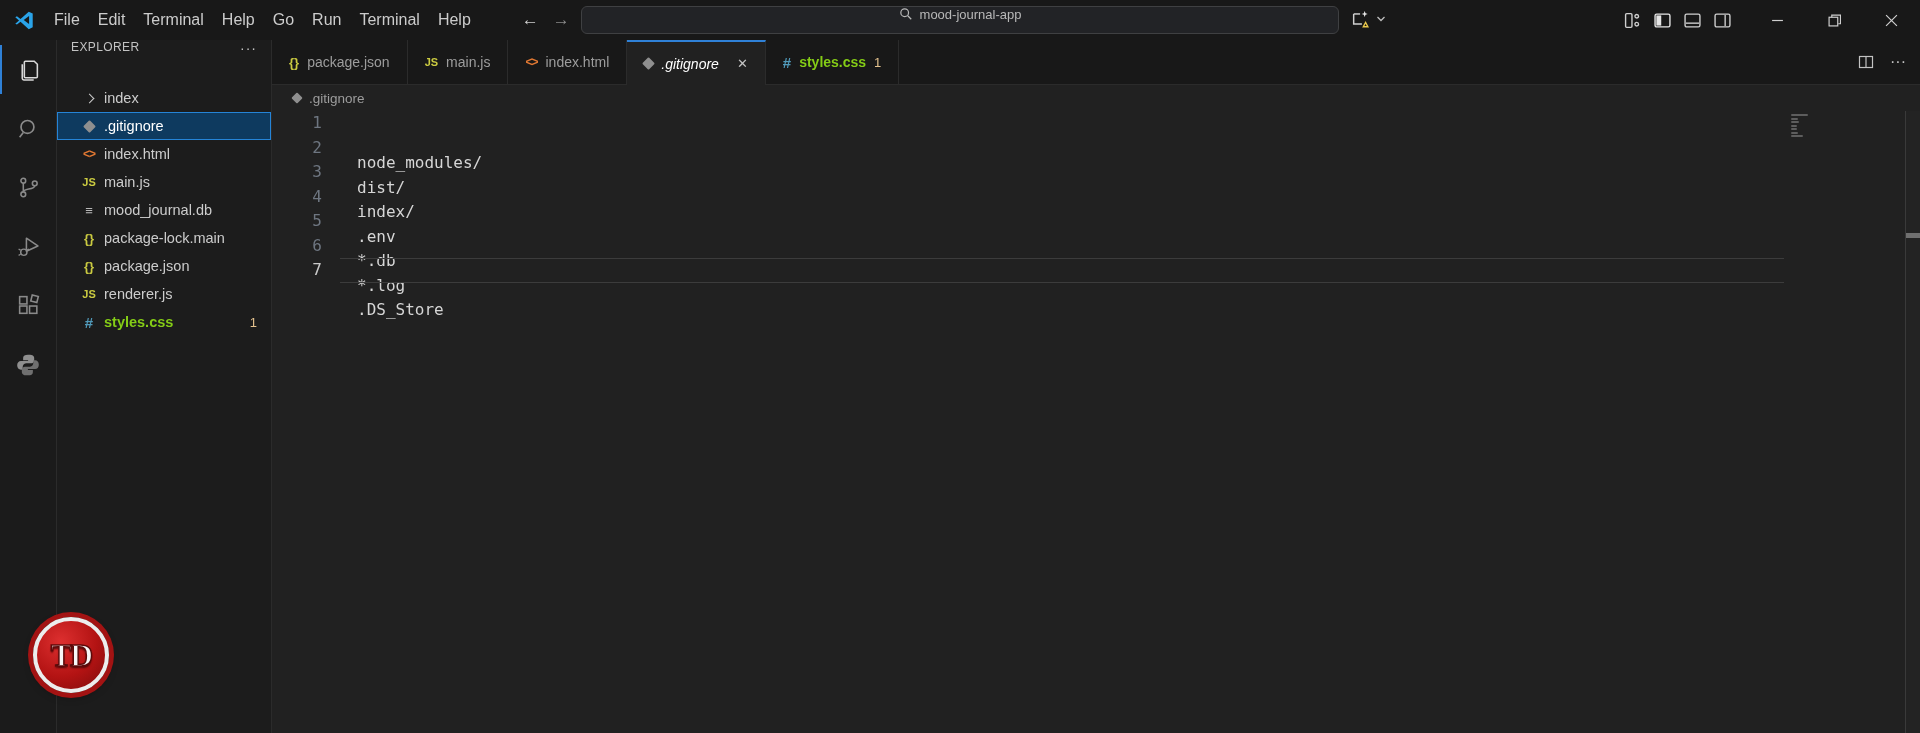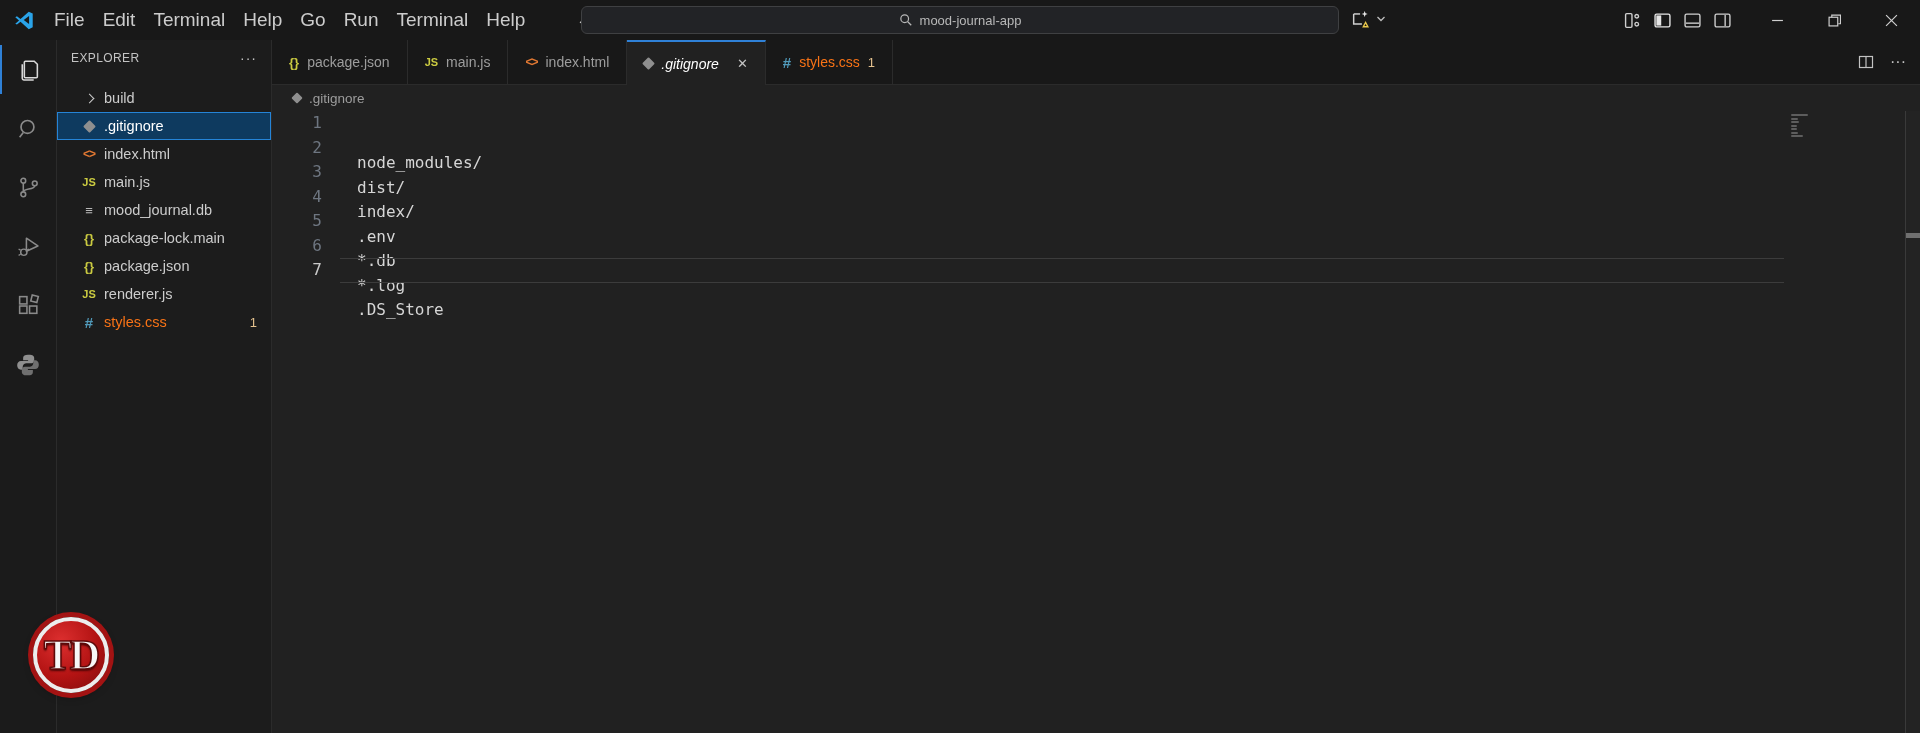--- a/index.html
+++ b/index.html
@@ -2,53 +2,53 @@
 <html><head>
 <meta charset="utf-8">
 <style>
   * { margin:0; padding:0; box-sizing:border-box; }
   html,body { width:1920px; height:733px; overflow:hidden; background:#212121;
               font-family:"Liberation Sans", sans-serif; }
 
   
   .titlebar { position:relative; height:40px; background:#181818; display:flex; align-items:center; color:#cccccc; }
   .vslogo { width:22px; height:22px; margin:0 10px 0 13px; flex:none; }
-  .menu-item { padding:0 9px; font-size:19px; line-height:40px; color:#cccccc; cursor:default; }
+  .menu-item { padding:0 9px; font-size:16px; line-height:40px; color:#cccccc; cursor:default; }
   .nav-arrows { display:flex; gap:14px; margin-left:42px; color:#cfcfcf; font-size:17px; }
   .nav-arrows span { cursor:default; }
   .searchbox { position:absolute; left:50%; top:6px; transform:translateX(-50%);
                width:758px; height:28px; background:#222326; border:1px solid #3f4042; border-radius:6px;
-               display:flex; align-items:center; justify-content:center; gap:7px; color:#b8b8b8; font-size:13px; }
+               display:flex; justify-content:center; gap:7px; color:#b8b8b8; font-size:13px; }
   .copilot { position:absolute; left:calc(50% + 390px); top:8px; display:flex; align-items:center; gap:4px; }
   .tb-right { position:absolute; right:0; top:0; height:40px; display:flex; align-items:center; }
   .layout-ic { width:30px; height:40px; display:flex; align-items:center; justify-content:center; }
   .win-btn { width:57px; height:40px; display:flex; align-items:center; justify-content:center; color:#cfcfcf; }
 
   
   .main { display:flex; height:693px; }
 
   
   .activitybar { width:57px; background:#1b1b1b; border-right:1px solid #2b2b2b; display:flex; flex-direction:column; align-items:center; position:relative; }
   .act-item { width:57px; height:59px; display:flex; align-items:center; justify-content:center; position:relative; }
   .act-item.active::before { content:""; position:absolute; left:0; top:5px; bottom:5px; width:2px; background:#2f81d7; }
 
   
   .sidebar { width:215px; background:#1c1c1c; border-right:1px solid #2b2b2b; color:#cccccc; position:relative; }
-  .sb-header { height:36px; display:flex; align-items:center; padding:0 14px; font-size:12px; letter-spacing:.4px; color:#c3c3c3;gap:28px; }
+  .sb-header { height:36px; display:flex; align-items:flex-start; padding:0 14px; font-size:12px; letter-spacing:.4px; color:#c3c3c3;gap:28px; }
   .sb-header .more { margin-left:auto; font-size:14px; letter-spacing:1px; color:#c3c3c3; }
   .sb-root { height:30px; display:flex; align-items:center; padding:0 10px 0 8px; font-weight:bold; font-size:13px; color:#e4e4e4; }
   .sb-root .root-label { margin:0 4px 0 7px; white-space:nowrap; }
   .sb-root .root-actions { display:flex; gap:9px; margin-left:2px; }
   .tree { padding-top:8px; }
   .row { height:28px; display:flex; align-items:center; padding-left:17px; font-size:14.5px; color:#cccccc; position:relative; }
   .row.selected { background:#0e3a5f; box-shadow:inset 0 0 0 1px #2584d7; }
   .slot { width:30px; flex:none; display:flex; align-items:center; justify-content:center; }
   .fname { white-space:nowrap; }
   .badge { margin-left:auto; padding-right:14px; font-size:13px; color:#e2c08d; }
-  .modified { color:#f97316; }
+  .modified { color:#84cc16;font-weight:bold; }
 
   
   .chev { width:7px; height:7px; border-left:1.4px solid #cccccc; border-bottom:1.4px solid #cccccc; display:inline-block; }
   .chev.right { transform:rotate(-135deg); }
   .chev.down  { transform:rotate(-45deg); margin-top:-3px; }
 
   
   .gi { font-weight:bold; font-style:normal; }
   .gi.json { color:#cbcb41; font-size:13px; }
   .gi.js   { color:#cbcb41; font-size:11px; letter-spacing:0; }
@@ -82,21 +82,21 @@
 
   .scrollbar { position:absolute; right:0; top:0; bottom:0; width:15px; border-left:1px solid #3a3a3a; background:#232323; }
   .sb-marker { position:absolute; top:122px; left:0; right:0; height:5px; background:#707070; }
 
   
   .td-logo { position:absolute; left:33px; top:617px; z-index:60; }
   .td-circle { width:76px; height:76px; border-radius:50%; border:4px solid #ededed;
                box-shadow:0 0 0 5px #a31313, 0 3px 8px rgba(0,0,0,.55);
                background:radial-gradient(circle at 35% 30%, #dd2f2f, #b31313 55%, #7c0c0c);
                display:flex; align-items:center; justify-content:center; }
-  .td-text { font-family:"Liberation Serif", serif; font-weight:900; font-size:42px; color:#f7f7f7;
+  .td-text { font-family:"Liberation Serif", serif; font-weight:900; font-size:32px; color:#f7f7f7;
              -webkit-text-stroke:1.5px #5c0909; text-shadow:0 2px 2px #4a0606; letter-spacing:-2px; }
 
   svg { display:block; }
 </style>
 </head>
 <body>
 
 <div class="titlebar">
   <svg class="vslogo" viewBox="0 0 24 24">
     <path d="M17.2 2.9 8.2 11 4.3 8l-1.8 1 4.1 3.5L2.5 16l1.8 1 3.9-3 9 8.1 4.3-2.1V5L17.2 2.9z" fill="#2aa3e8"></path>
@@ -231,21 +231,21 @@
     <div class="sb-header">
       <span>EXPLORER</span>
       <span class="more">···</span>
     </div>
 
     <div class="tree">
       <div class="row">
         <span class="slot">
             <span class="chev right"></span>
           </span>
-        <span class="fname">build</span>
+        <span class="fname">index</span>
       </div>
       <div class="row selected">
         <span class="slot">
             <span class="diamond"></span>
           </span>
         <span class="fname" style="color:#ffffff;">.gitignore</span>
       </div>
       <div class="row">
         <span class="slot">
             <i class="gi html">&lt;&gt;</i>

